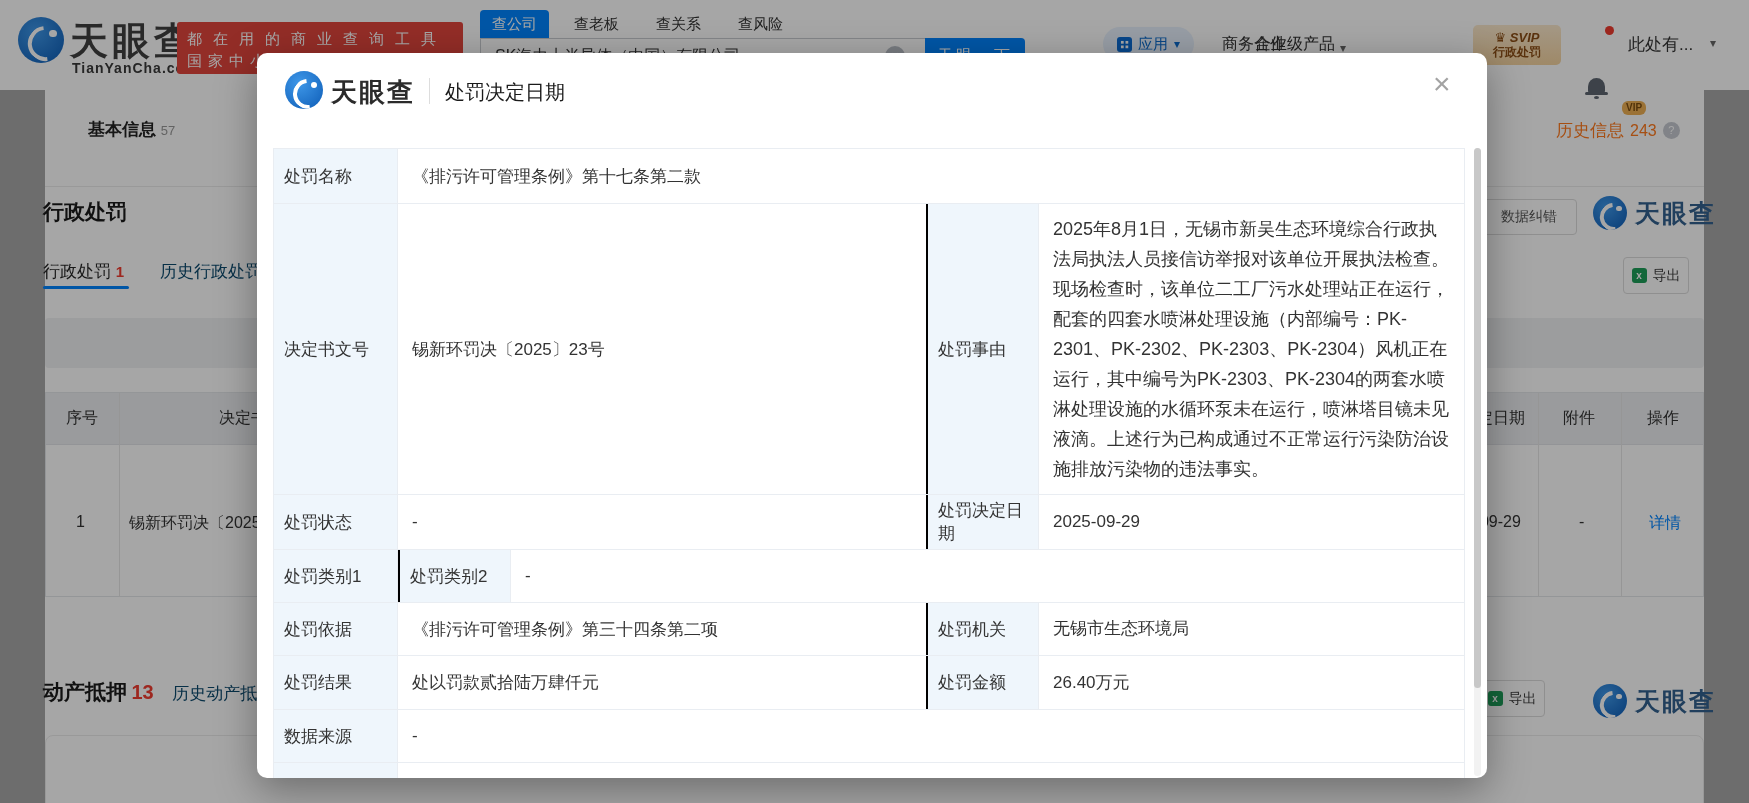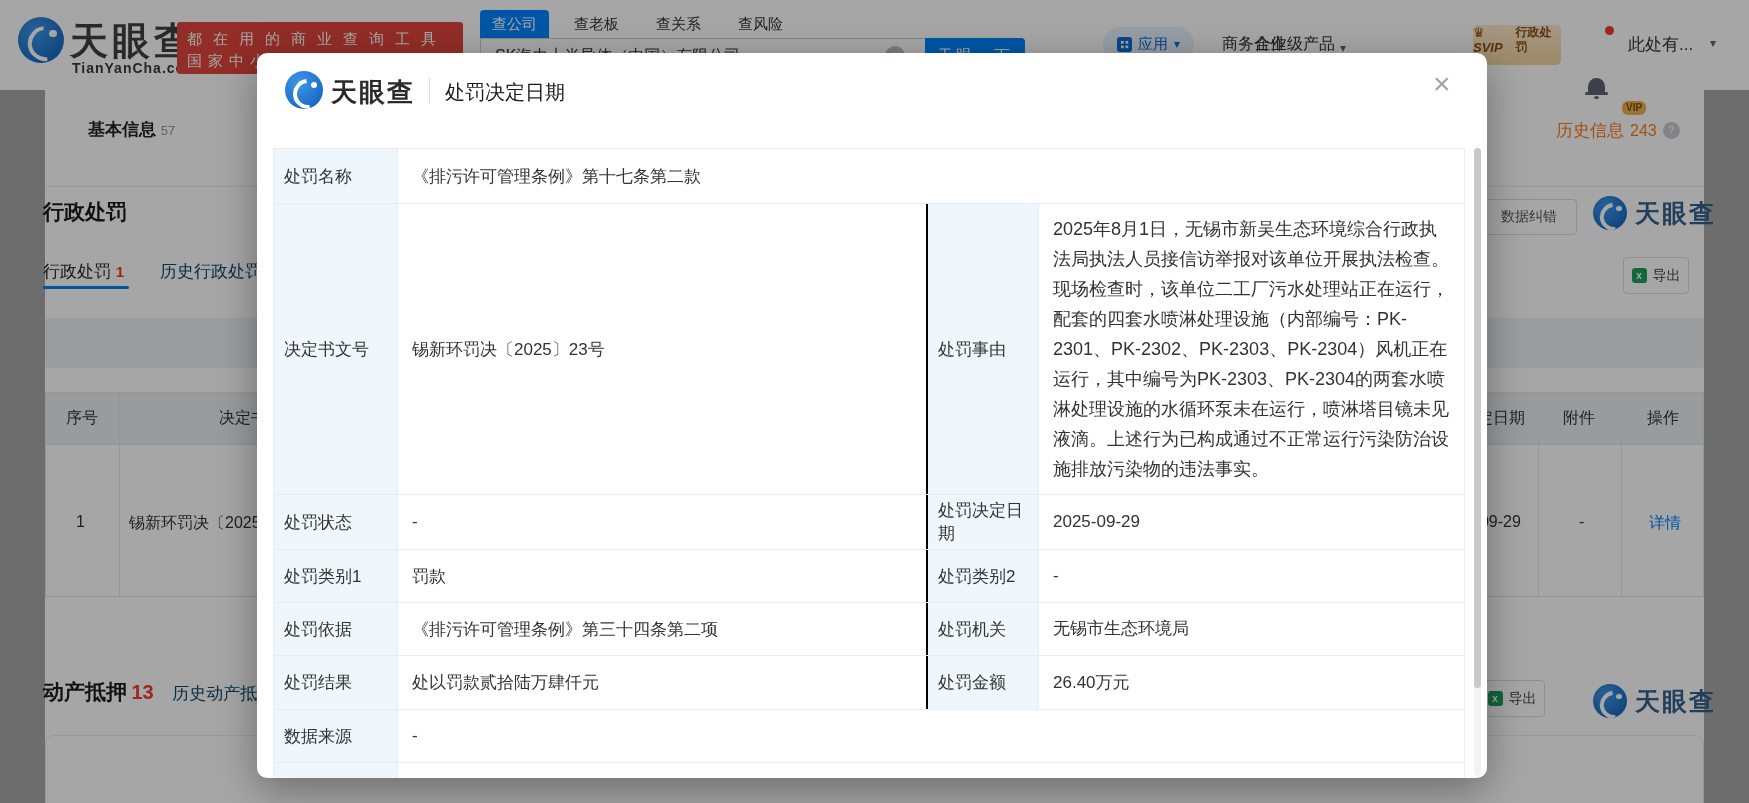--- a/index.html
+++ b/index.html
@@ -18,21 +18,21 @@
   .bl1{letter-spacing:11px;font-size:15px}.bl2{letter-spacing:6px;font-size:15px}
   .stab{display:inline-block;height:28px;line-height:28px;padding:0 12px;font-size:15px;color:#333;cursor:pointer}
   .stab.active{background:#0084ff;color:#fff;border-radius:4px 4px 0 0}
   .search-box{background:#fff;border:1px solid #c9ccd1;border-right:none;font-size:16px;color:#333;padding:0 34px 0 14px;outline:none}
   .clear-ic{width:20px;height:20px;border-radius:50%;background:#b9bfc7;color:#fff;font-size:13px;line-height:20px;text-align:center}
   .search-btn{background:#0084ff;color:#fff;font-size:16px;letter-spacing:3px;border:none;border-radius:0 4px 4px 0;display:flex;align-items:center;justify-content:center}
   .app-pill{background:#e8f2fd;border-radius:17px;display:flex;align-items:center;gap:6px;padding:0 14px;height:34px;color:#0d6bcc;font-size:15px}
   .grid-ic{width:15px;height:15px;background:#0b6cd4;border-radius:3px;position:relative}
   .grid-ic::before{content:"";position:absolute;inset:3px;background:radial-gradient(circle,#fff 1.4px,transparent 1.6px) 0 0/4.6px 4.6px}
   .navtxt{font-size:16px;color:#333}
-  .svip{background:linear-gradient(#fbe9cd,#f4d3a0);border-radius:5px;width:88px;height:40px;display:flex;flex-direction:row;justify-content:center;line-height:15px}
+  .svip{background:linear-gradient(#fbe9cd,#f4d3a0);border-radius:5px;width:88px;height:40px;display:flex;flex-direction:column;align-items:center;justify-content:center;line-height:15px}
   .svip .l1{font-size:13px;font-weight:bold;font-style:italic;color:#8a4d15}
   .svip .l2{font-size:12px;font-weight:bold;color:#8a4d15}
   .bell{width:17px;height:15px;background:#5e6671;border-radius:9px 9px 2px 2px;position:relative}
   .bell::before{content:"";position:absolute;left:-3px;right:-3px;bottom:-2px;height:3px;background:#5e6671;border-radius:2px}
   .bell::after{content:"";position:absolute;left:6px;bottom:-6px;width:5px;height:3px;background:#5e6671;border-radius:50%}
   .reddot{width:9px;height:9px;border-radius:50%;background:#f03b2e}
   .caret{font-size:12px;color:#666}
   .chev{width:11px;height:11px;border-right:2px solid #9aa0a6;border-bottom:2px solid #9aa0a6;transform:rotate(45deg)}
   
   .gutter{background:#a8a8a8}
@@ -215,21 +215,20 @@
         <div class="mvalue long">2025年8月1日，无锡市新吴生态环境综合行政执法局执法人员接信访举报对该单位开展执法检查。现场检查时，该单位二工厂污水处理站正在运行，配套的四套水喷淋处理设施（内部编号：PK-2301、PK-2302、PK-2303、PK-2304）风机正在运行，其中编号为PK-2303、PK-2304的两套水喷淋处理设施的水循环泵未在运行，喷淋塔目镜未见液滴。上述行为已构成通过不正常运行污染防治设施排放污染物的违法事实。</div>
       </div>
       <div class="mrow" style="height:54px">
         <div class="mlabel">处罚状态</div>
         <div class="mvalue">-</div>
         <div class="mlabel second">处罚决定日期</div>
         <div class="mvalue long" style="font-size:17px">2025-09-29</div>
       </div>
       <div class="mrow" style="height:52px">
         <div class="mlabel">处罚类别1</div>
-        <div class="mvalue">罚款</div>
         <div class="mlabel second">处罚类别2</div>
         <div class="mvalue long" style="font-size:17px">-</div>
       </div>
       <div class="mrow" style="height:52px">
         <div class="mlabel">处罚依据</div>
         <div class="mvalue">《排污许可管理条例》第三十四条第二项</div>
         <div class="mlabel second">处罚机关</div>
         <div class="mvalue long" style="font-size:17px">无锡市生态环境局</div>
       </div>
       <div class="mrow" style="height:53px">

